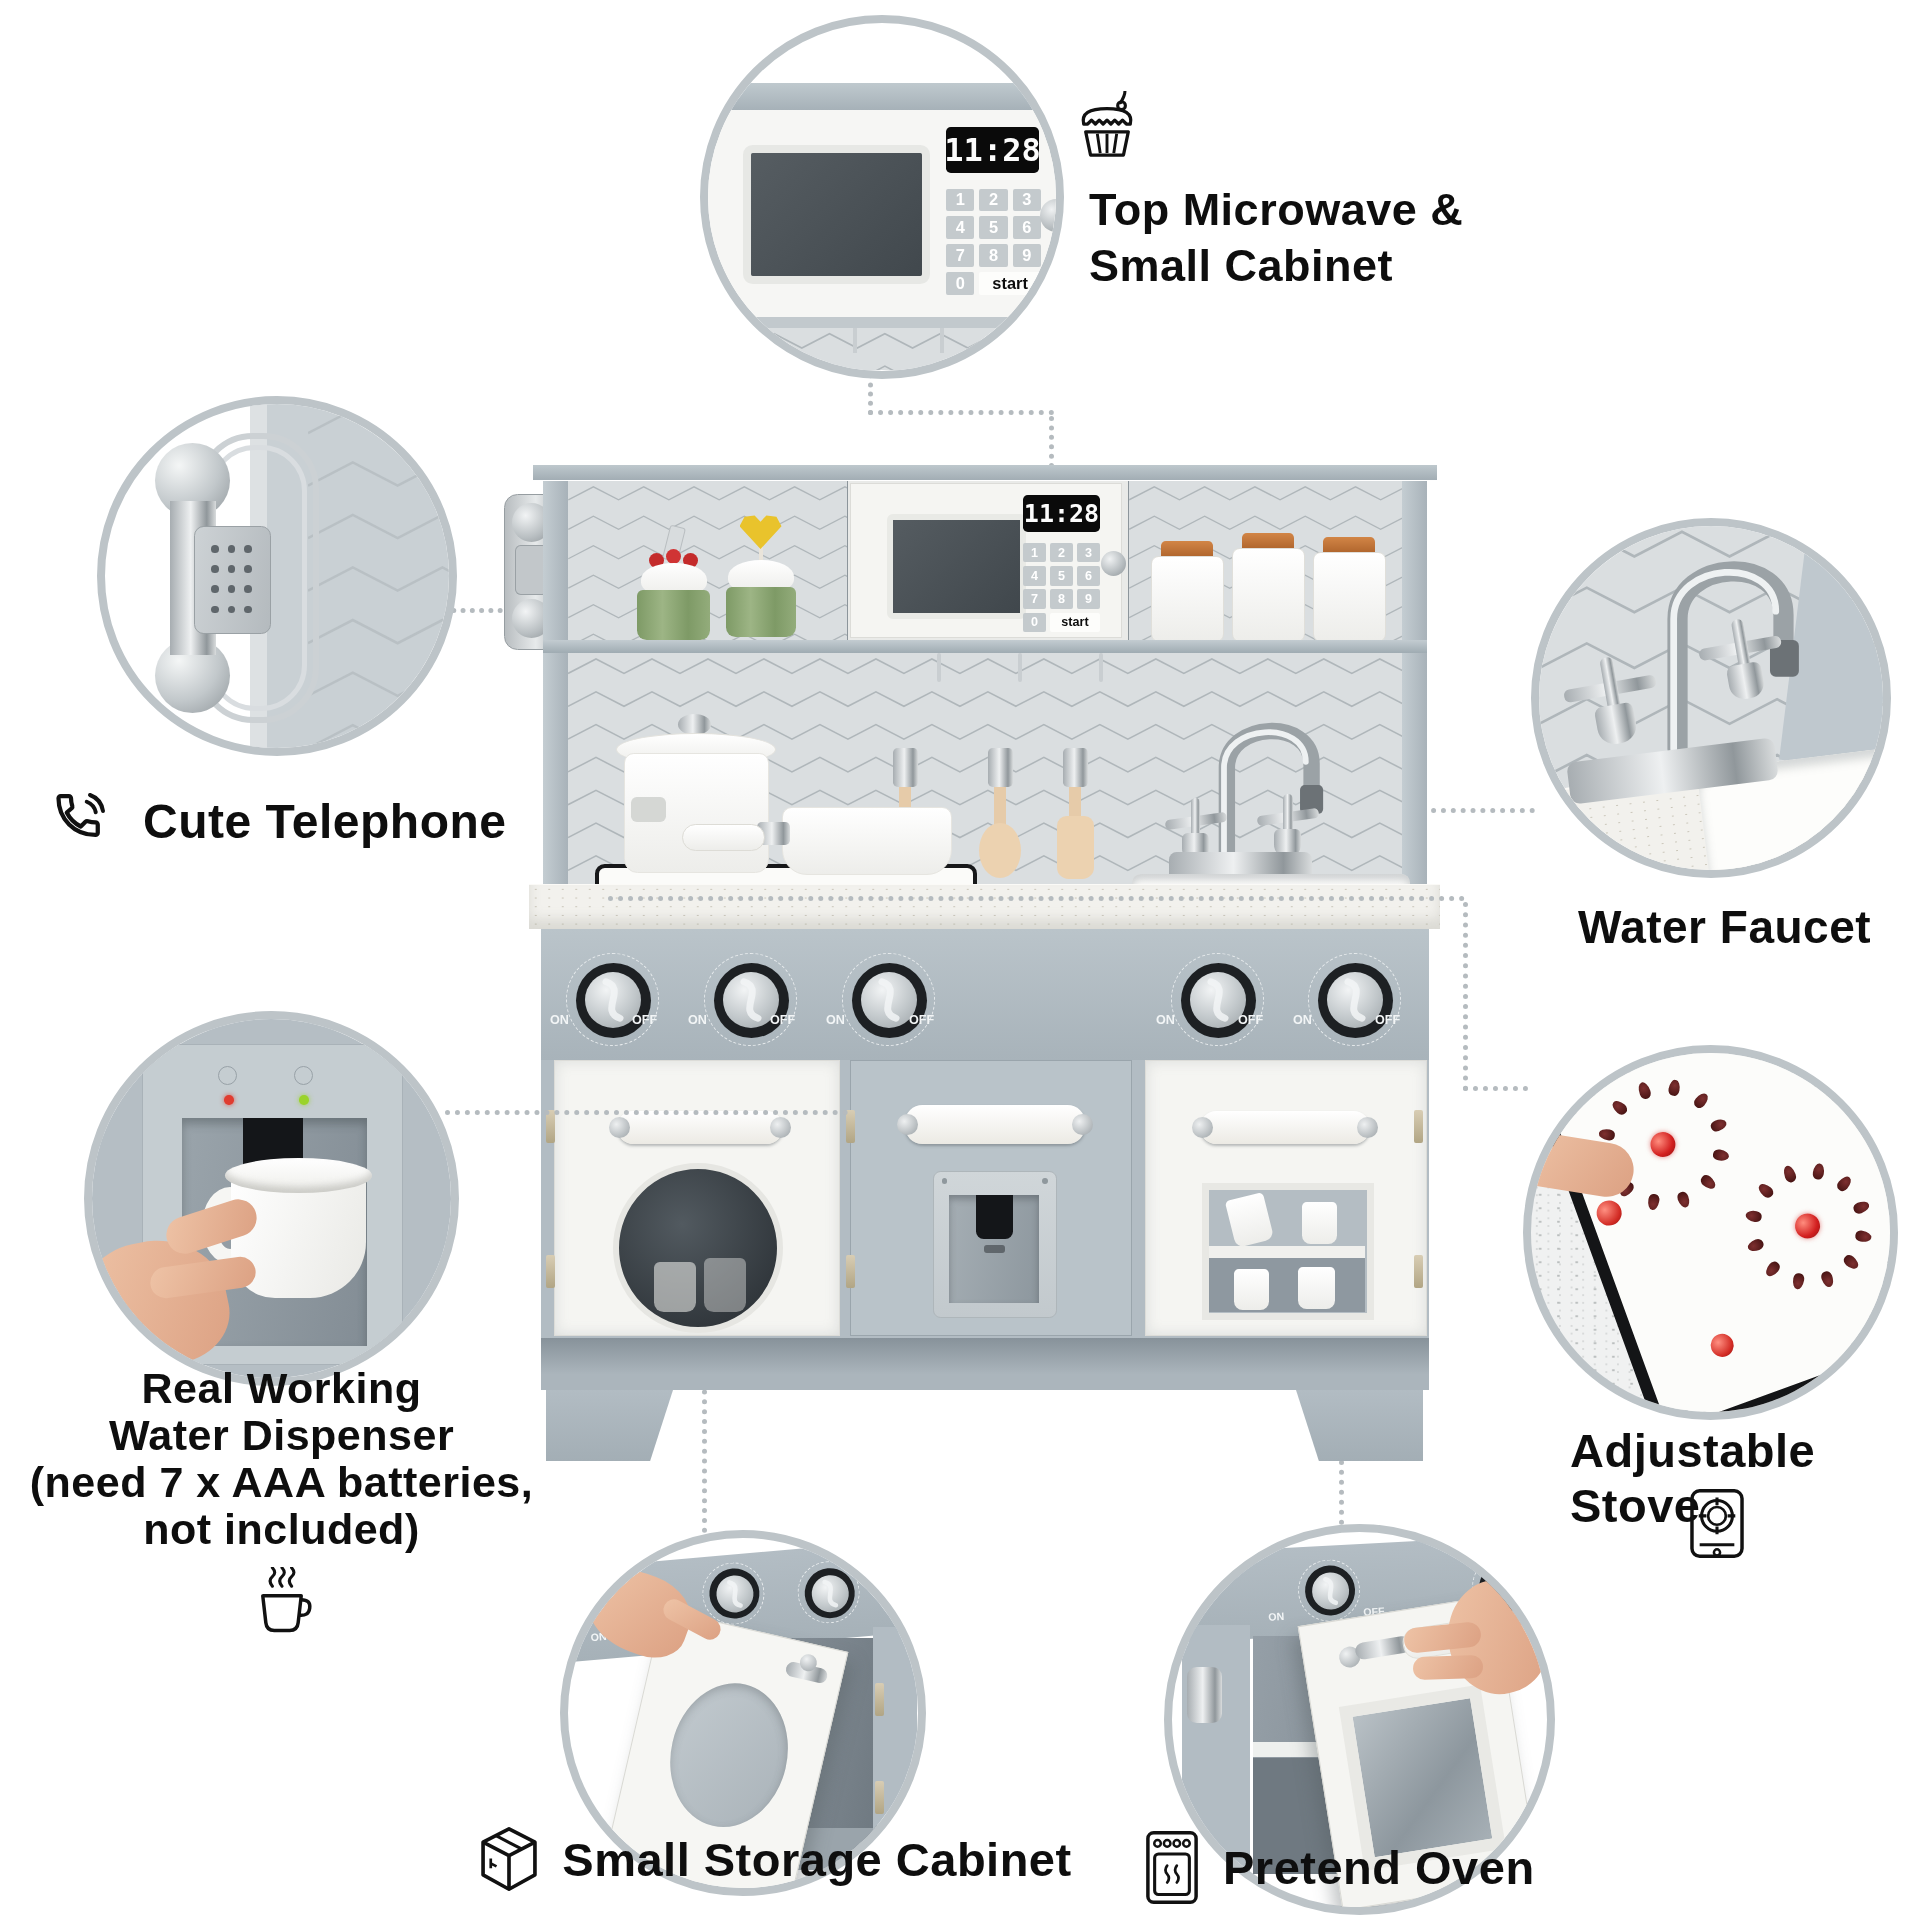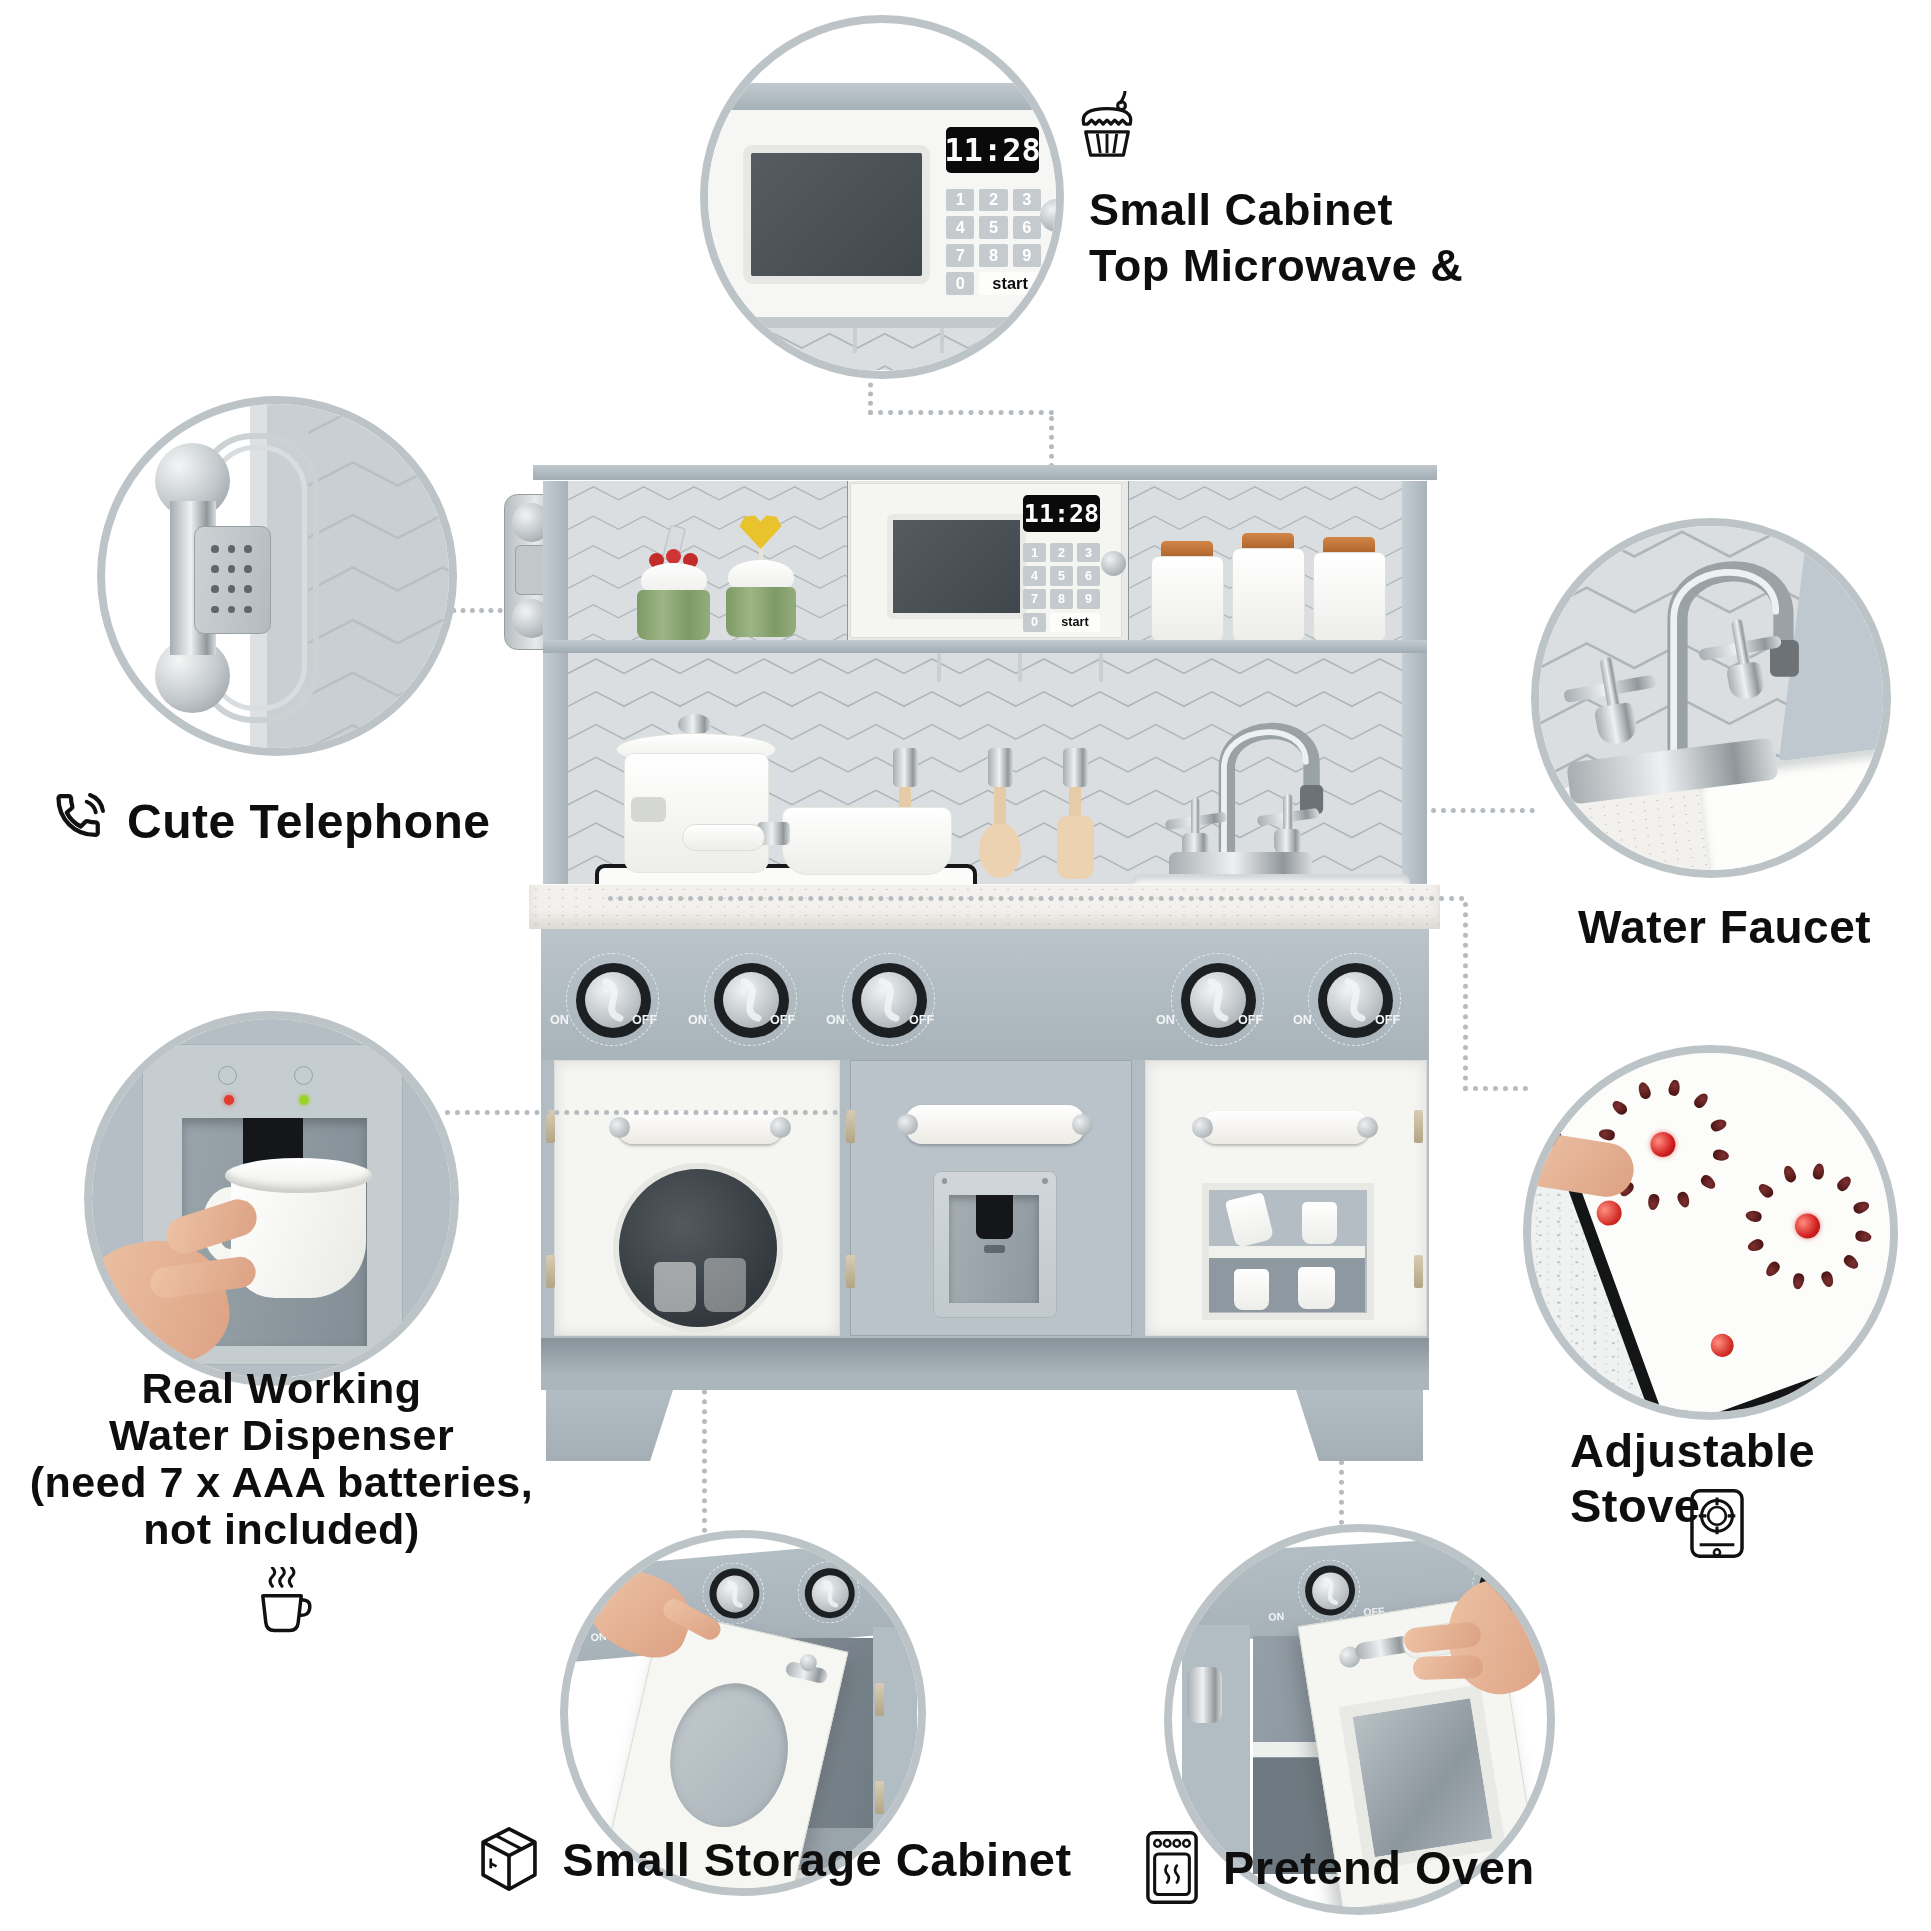--- a/index.html
+++ b/index.html
@@ -560,29 +560,29 @@
 </div>
 
 <svg class="abs icon-svg" style="left:1076px;top:91px;" width="62" height="68" viewBox="0 0 32 35">
   <path d="M23 6 q3 -5 2 -7" fill="none" stroke="#111" stroke-width="1.6" stroke-linecap="round"></path>
   <circle cx="23.5" cy="7.5" r="2" fill="none" stroke="#111" stroke-width="1.6"></circle>
   <path d="M4 17 q-2 -8 12 -8 q14 0 12 8 l-2 0 l-2 -2 l-2 2 l-2 -2 l-2 2 l-2 -2 l-2 2 l-2 -2 l-2 2 l-2 -2 l-2 2 z" fill="none" stroke="#111" stroke-width="1.7" stroke-linejoin="round"></path>
   <path d="M5 21 l2.5 12 l17 0 l2.5 -12 z" fill="none" stroke="#111" stroke-width="1.7" stroke-linejoin="round"></path>
   <path d="M11 22 l1.5 10 M16 22 l0 10 M21 22 l-1.5 10" stroke="#111" stroke-width="1.5"></path>
 </svg>
 <div class="biglabel" style="left:1089px;top:182px;font-size:45px;line-height:56px;">
+  <div>Top Microwave &amp;</div>
   <div>Small Cabinet</div>
-  <div>Top Microwave &amp;</div>
 </div>
 
 <svg class="abs icon-svg" style="left:48px;top:788px;" width="60" height="60" viewBox="0 0 24 24">
   <path d="M7.5 9.8c1.2 2.4 3.2 4.4 5.6 5.6l1.9-1.9c.25-.25.6-.33.95-.22 1 .33 2 .5 3.05.5.5 0 .9.4.9.9v3.2c0 .5-.4.9-.9.9C10.6 18.8 4.2 12.4 4.2 4.1c0-.5.4-.9.9-.9h3.2c.5 0 .9.4.9.9 0 1.05.17 2.05.5 3.05.1.35.03.7-.22.95L7.5 9.8z" fill="none" stroke="#111" stroke-width="1.7" stroke-linejoin="round"></path>
   <path d="M15.5 5.5 q3 1.2 3.6 4.2 M16.8 2.8 q4.4 1.6 5.2 6.4" fill="none" stroke="#111" stroke-width="1.6" stroke-linecap="round"></path>
 </svg>
-<div class="biglabel" style="left:127px;top:794px;font-size:48px;text-align:right;">Cute Telephone</div>
+<div class="biglabel" style="left:143px;top:794px;font-size:48px;text-align:right;">Cute Telephone</div>
 
 <div class="abs" style="left:1545px;top:890px;width:359px;text-align:center;">
   <div class="biglabel" style="position:static;font-size:46px;margin-top:9.7px;">Water Faucet</div>
 </div>
 
 <div class="abs" style="left:21px;top:1365px;width:521px;text-align:center;">
   <div class="biglabel" style="position:static;font-size:43px;line-height:47px;">Real Working</div>
   <div class="biglabel" style="position:static;font-size:43px;line-height:47px;">Water Dispenser</div>
   <div class="biglabel" style="position:static;font-size:43px;line-height:47px;">(need 7 x AAA batteries,</div>
   <div class="biglabel" style="position:static;font-size:43px;line-height:47px;">not included)</div>

